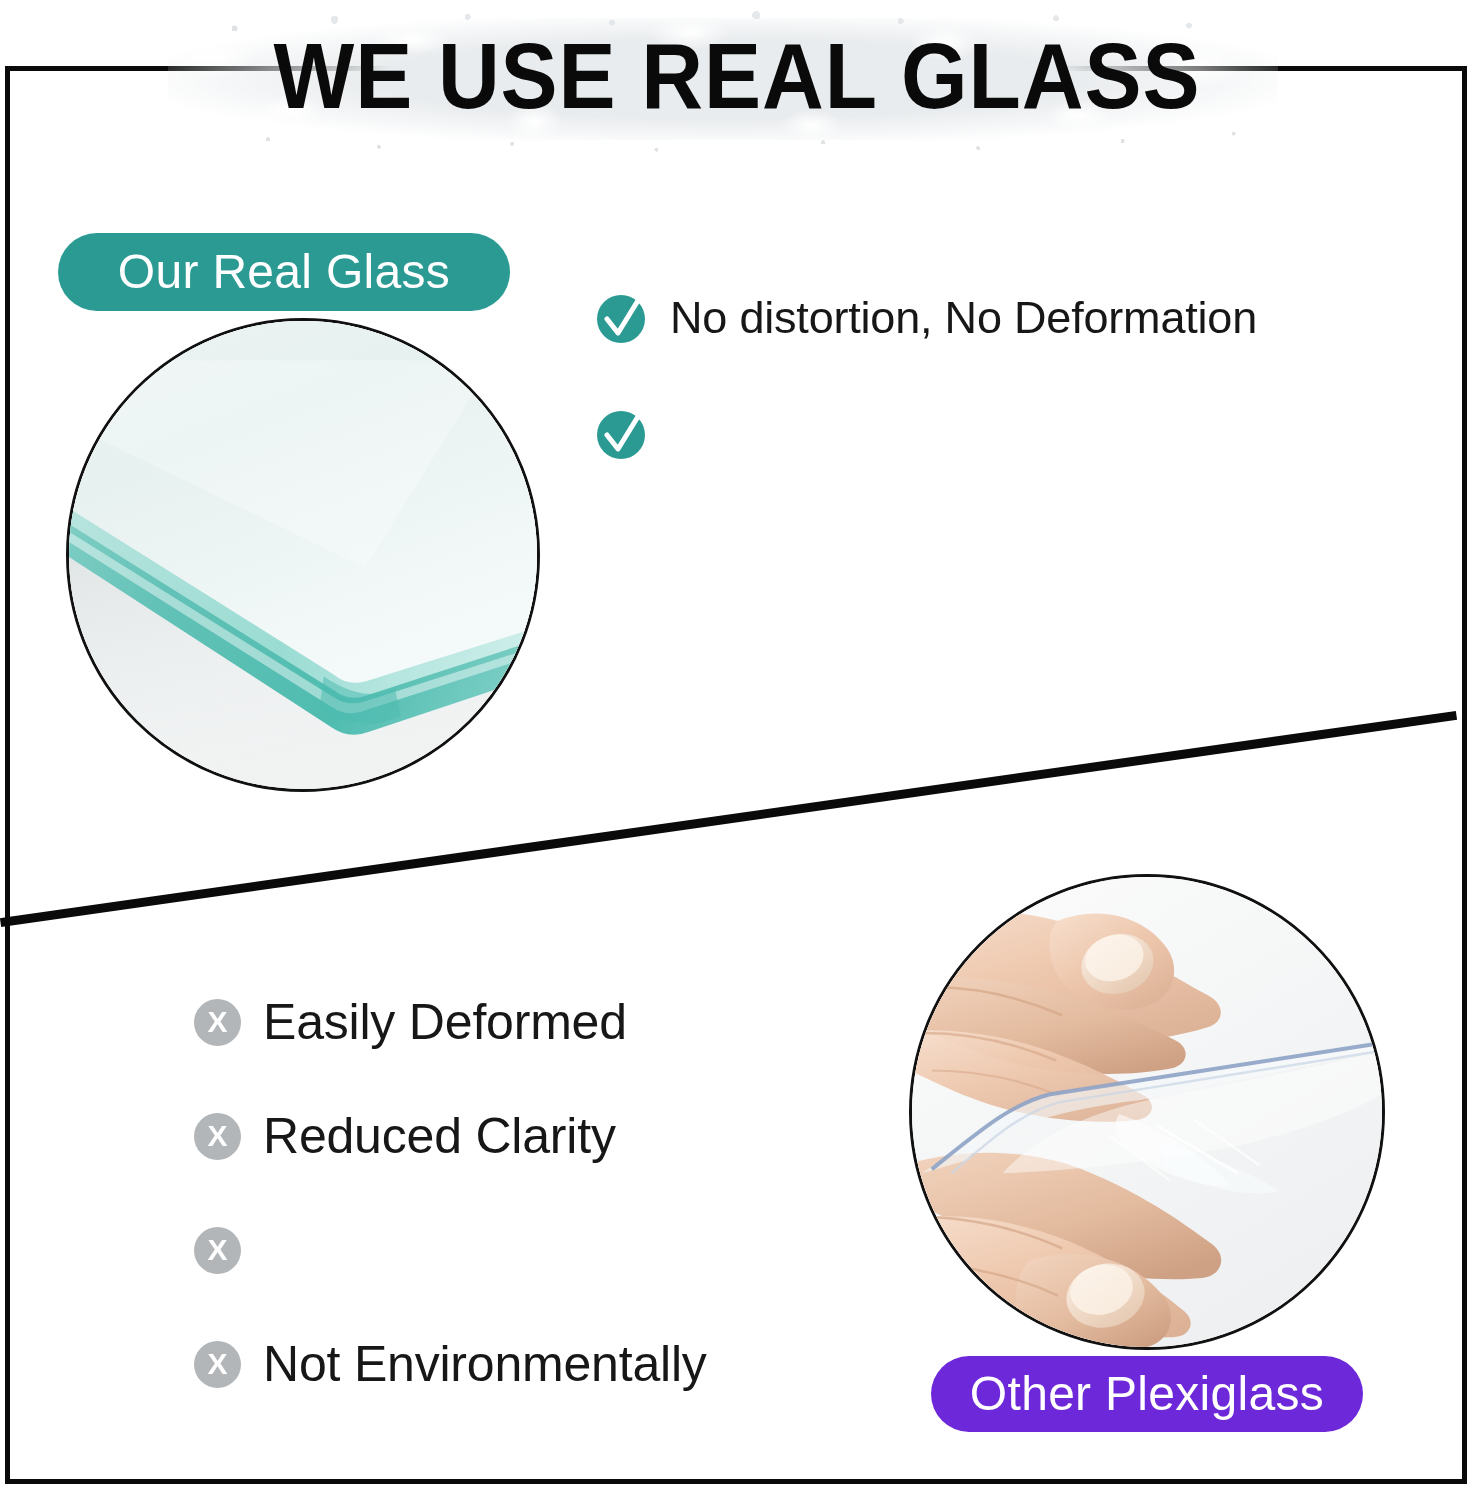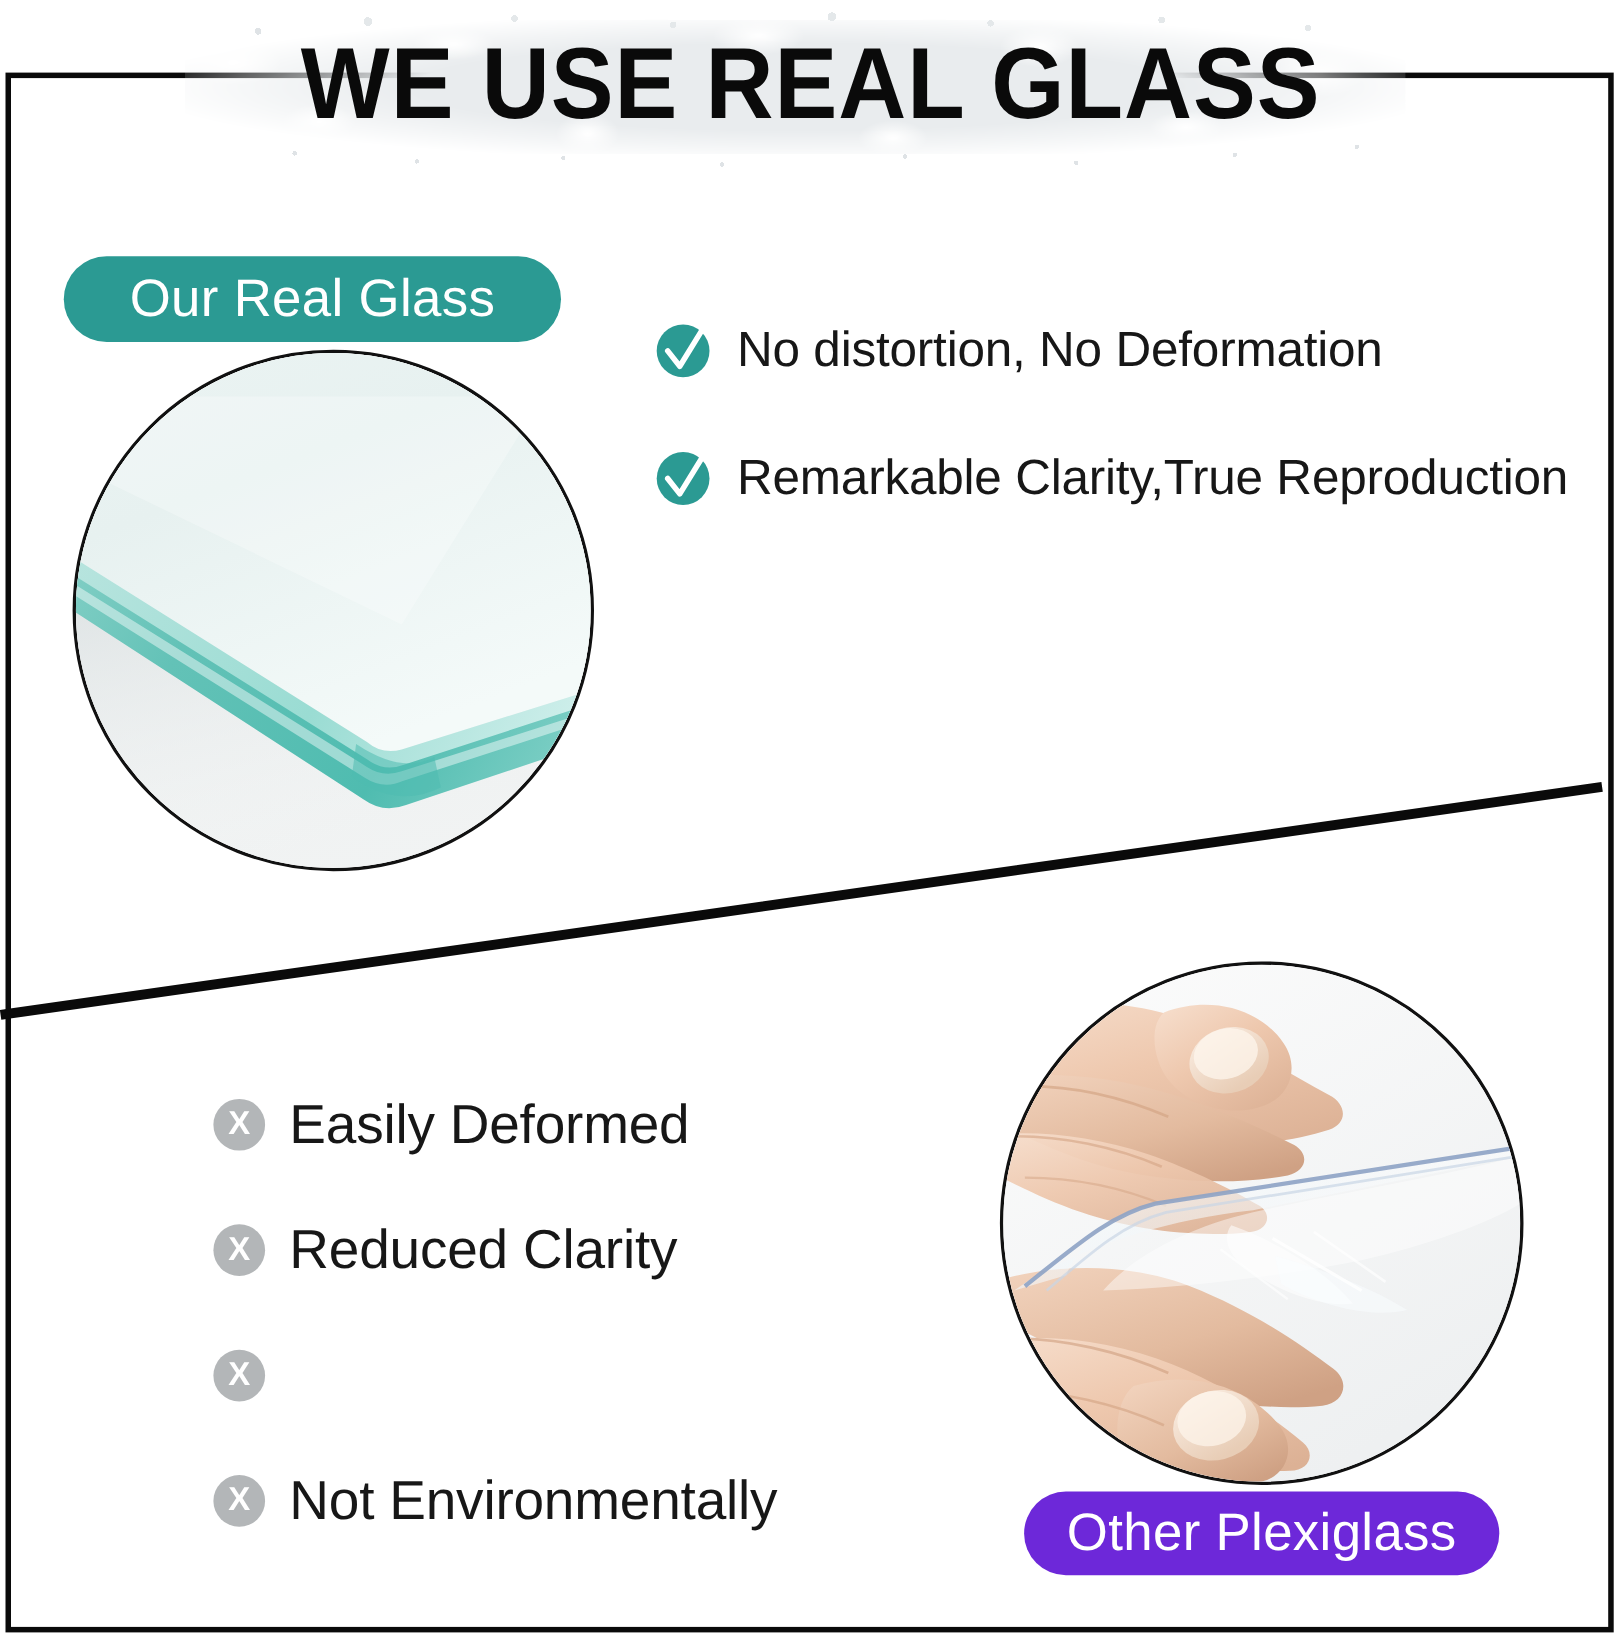--- a/index.html
+++ b/index.html
@@ -297,21 +297,20 @@
       <span class="pro-text">No distortion, No Deformation</span>
     </div>
 
     <div class="pro-row">
       <span class="check-icon">
         <svg width="52" height="52" viewBox="0 0 52 52" xmlns="http://www.w3.org/2000/svg">
           <circle cx="25" cy="27" r="24" fill="#2B9A93"></circle>
           <path d="M11 27 L22 41 L46 2" fill="none" stroke="#ffffff" stroke-width="5" stroke-linecap="round" stroke-linejoin="round"></path>
         </svg>
       </span>
-      <span class="pro-text">Remarkable Clarity,True Reproduction</span>
     </div>
 
 
   </div>
 
   <div class="cons-list">
     <div class="con-row">
       <span class="x-icon">
           <span>X</span>
         </span>

